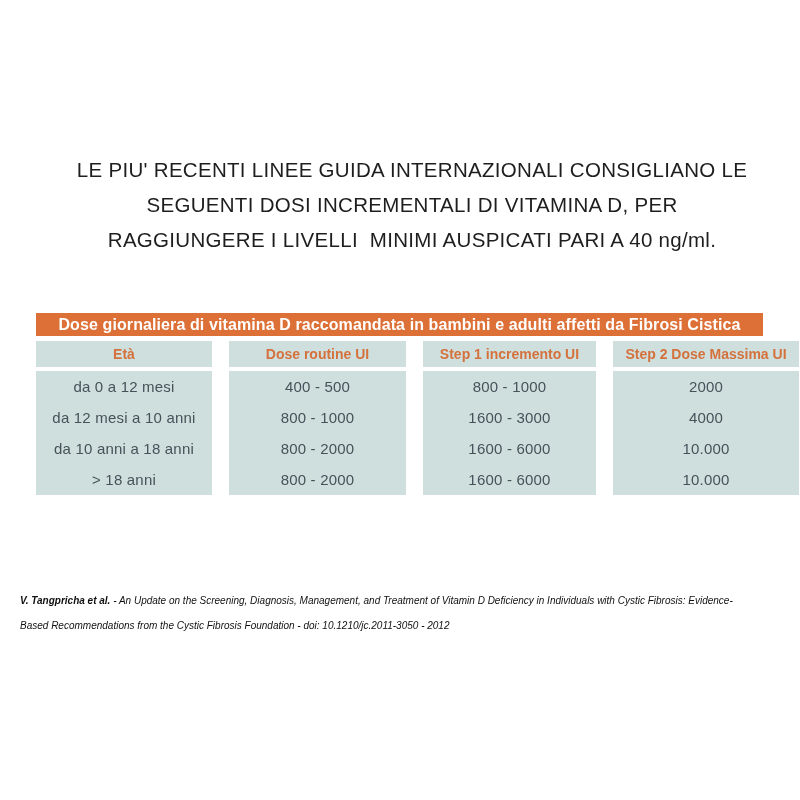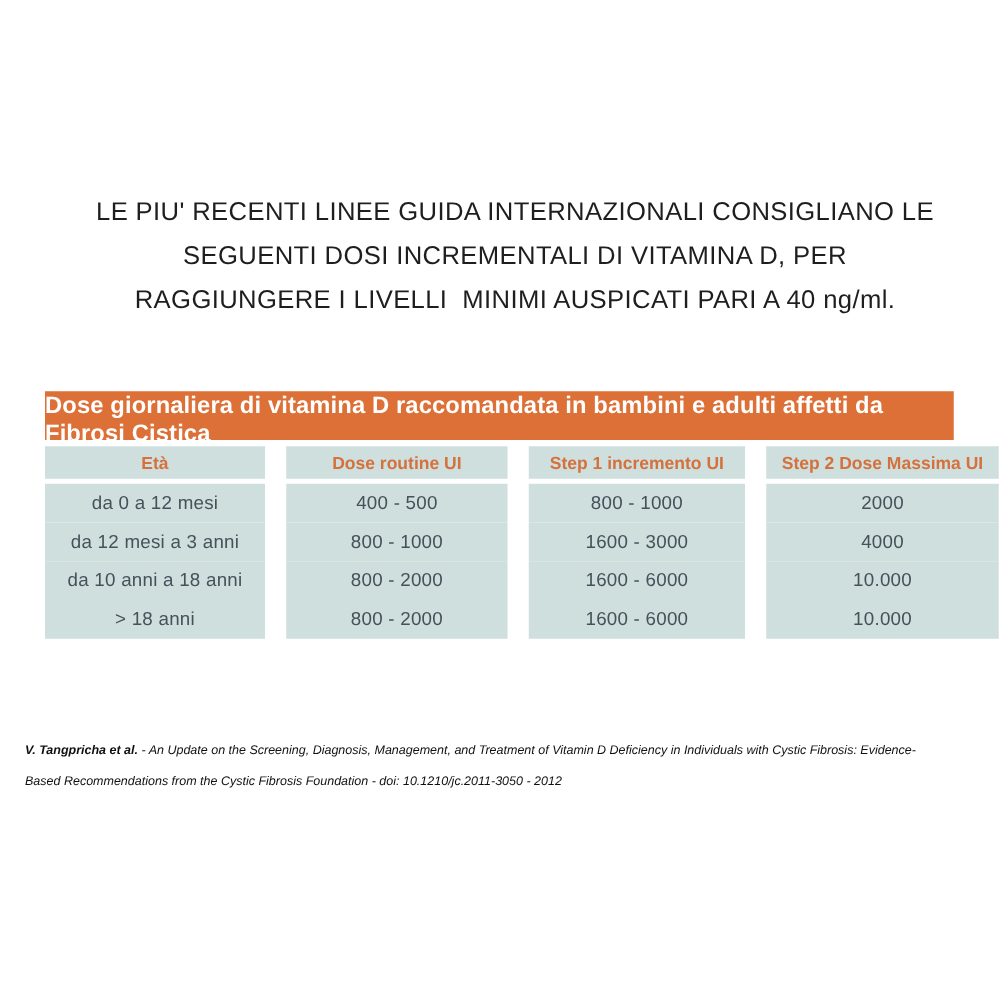--- a/index.html
+++ b/index.html
@@ -34,27 +34,27 @@
   }
 
   
   .dosage-table {
     position: absolute;
     left: 36px;
     top: 313px;
     width: 727px;
   }
   .banner {
-    height: 39px;
+    height: 23px;
     line-height: 23px;
     background: var(--accent_orange, #dd7036);
     color: var(--banner_text, #ffffff);
-    font-size: 19px;
+    font-size: 16px;
     font-weight: 700;
-    text-align: left;
+    text-align: center;
     letter-spacing: 0.1px;
   }
   .thead, .tbody {
     display: grid;
     grid-template-columns: 176px 177px 173px 186px;
     column-gap: 17px;
   }
   .thead {
     margin-top: 5px;
   }
@@ -118,21 +118,21 @@
       <div class="th">Step 1 incremento UI</div>
       <div class="th">Step 2 Dose Massima UI</div>
     </div>
 
     <div class="tbody">
       <div class="td">da 0 a 12 mesi</div>
       <div class="td">400 - 500</div>
       <div class="td">800 - 1000</div>
       <div class="td">2000</div>
 
-      <div class="td">da 12 mesi a 3 anni</div>
+      <div class="td">da 12 mesi a 10 anni</div>
       <div class="td">800 - 1000</div>
       <div class="td">1600 - 3000</div>
       <div class="td">4000</div>
 
       <div class="td">da 10 anni a 18 anni</div>
       <div class="td">800 - 2000</div>
       <div class="td">1600 - 6000</div>
       <div class="td">10.000</div>
 
       <div class="td">&gt; 18 anni</div>

